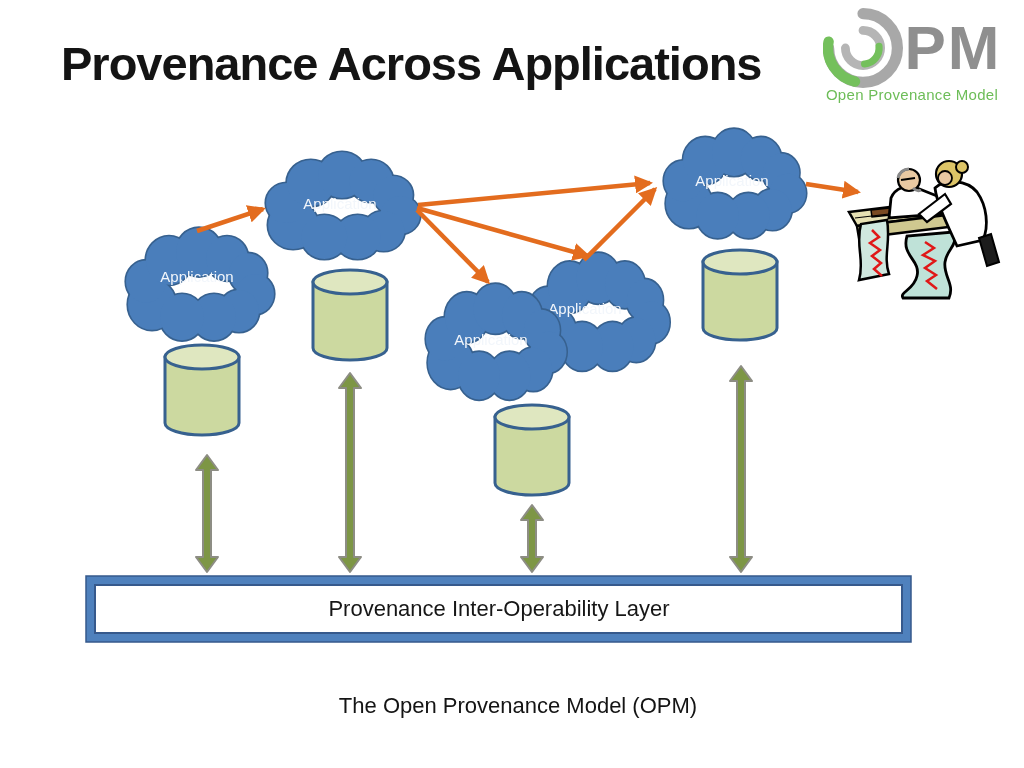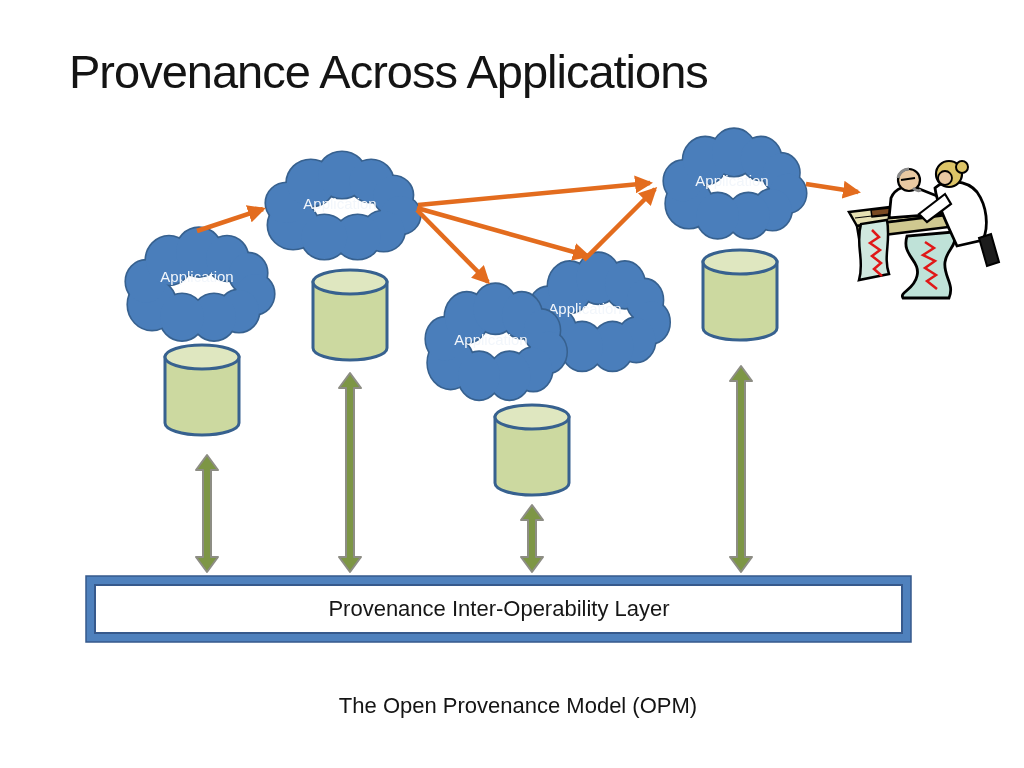--- a/index.html
+++ b/index.html
@@ -1,42 +1,56 @@
 <!DOCTYPE html>
 <html><head>
 <meta charset="utf-8">
 <style>
   html,body{margin:0;padding:0;background:#888;}
   .slide{
     position:relative;width:1024px;height:768px;background:#ffffff;
     overflow:hidden;font-family:"Liberation Sans",sans-serif;
   }
   .title{
-    position:absolute;left:61px;top:36px;margin:8px;
-    font-size:47px;font-weight:400;color:#141414;letter-spacing:-1px;
+    position:absolute;left:61px;top:36px;margin:0;
+    font-size:47px;font-weight:700;color:#141414;letter-spacing:-1px;
     white-space:nowrap;
   }
   .logo{position:absolute;right:12px;top:8px;width:200px;text-align:center;}
   .logo-row{display:flex;align-items:center;justify-content:center;gap:2px;}
   .pm{font-size:62px;font-weight:700;color:#8f8f8f;letter-spacing:2px;line-height:1;}
   .tagline{font-size:15px;color:#6dbd58;margin-top:-2px;letter-spacing:0.3px;white-space:nowrap;}
   .caption{
     position:absolute;left:6px;top:693px;width:1024px;text-align:center;
     font-size:22px;color:#141414;
   }
   svg text{font-family:"Liberation Sans",sans-serif;}
   .diagram{position:absolute;left:0;top:0;}
 </style>
 </head>
 <body>
 
 <div class="slide">
 
   <h1 class="title">Provenance Across Applications</h1>
 
+  <div class="logo">
+    <div class="logo-row">
+      <svg width="80" height="80" viewBox="0 0 100 100">
+        <circle cx="50" cy="50" r="46" fill="#ffffff"></circle>
+        <path d="M50,7 a43,43 0 1 1 -43,43" fill="none" stroke="#a8a8a8" stroke-width="14" stroke-linecap="round"></path>
+        <path d="M40,92 A43,43 0 0 1 7,42" fill="none" stroke="#74c05c" stroke-width="13" stroke-linecap="round"></path>
+        <path d="M50,28 a22,22 0 1 1 -22,22" fill="none" stroke="#b5b5b5" stroke-width="11" stroke-linecap="round"></path>
+        <path d="M70,48 A20,20 0 0 1 52,70" fill="none" stroke="#74c05c" stroke-width="9" stroke-linecap="round"></path>
+        <circle cx="48" cy="50" r="7" fill="#ffffff"></circle>
+      </svg>
+      <span class="pm">PM</span>
+    </div>
+    <div class="tagline">Open Provenance Model</div>
+  </div>
 
   <svg class="diagram" width="1024" height="768" viewBox="0 0 1024 768">
     <defs>
       <g id="cloudShape">
         <g stroke="#37618f" stroke-width="3.2" fill="#4a7ebb">
           <circle cx="28" cy="72" r="24"></circle>
             <circle cx="22" cy="50" r="20"></circle>
           <circle cx="45" cy="30" r="23"></circle>
             <circle cx="75" cy="22" r="23"></circle>
           <circle cx="103" cy="28" r="21"></circle>

